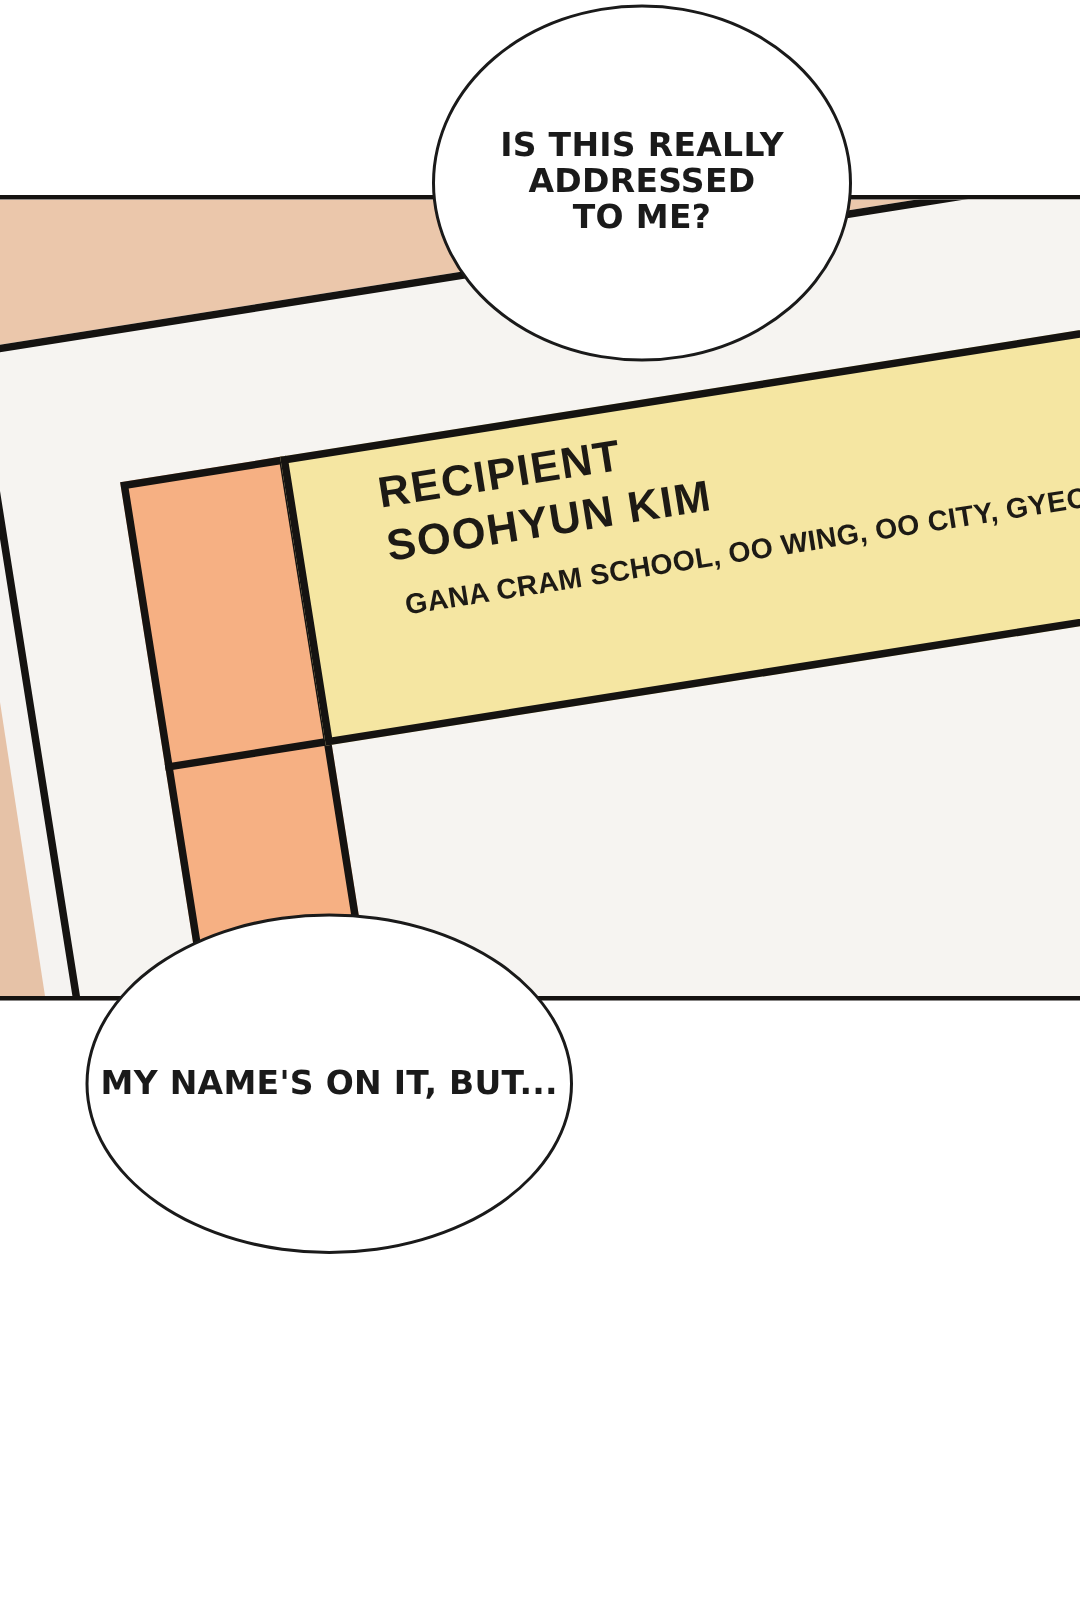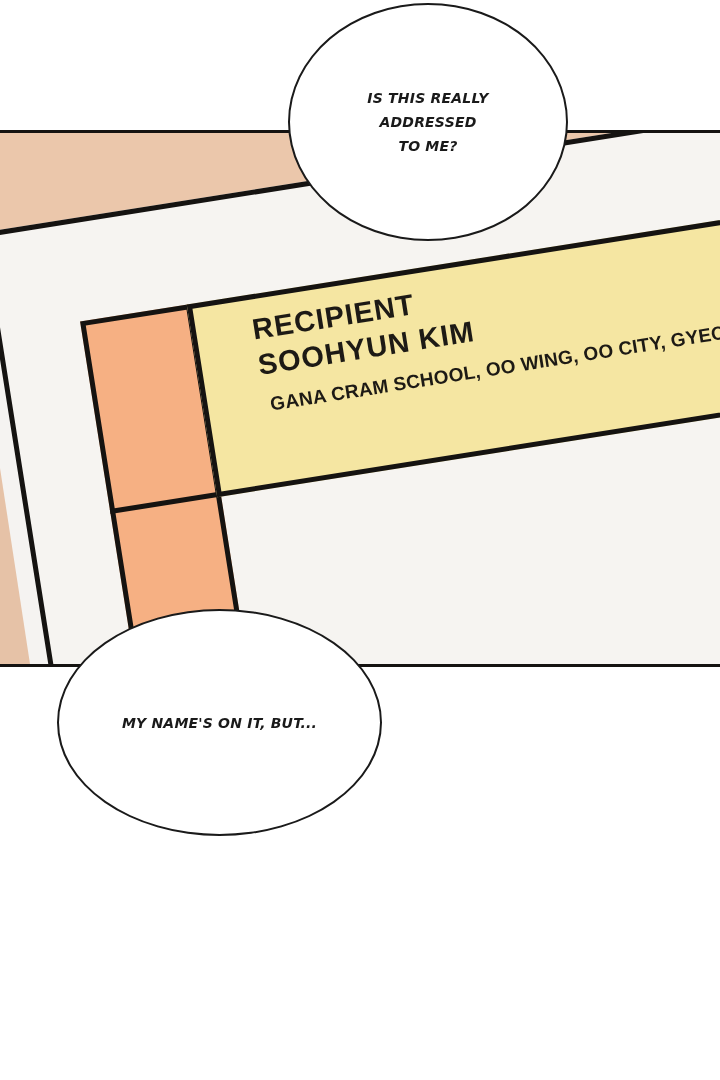--- a/index.html
+++ b/index.html
@@ -102,25 +102,24 @@
     align-items: center;
     justify-content: center;
     text-align: center;
     font-family: "DejaVu Sans", sans-serif;
     font-weight: 700;
     color: #1a1a1a;
     z-index: 5;
   }
   .bubble p {
     margin: 0;
-    font-size: 14px;
+    font-size: 22px;
     line-height: 24px;
     letter-spacing: 0.2px;
     white-space: pre-line;
-    font-style: italic;
   }
   .bubble-top {
     left: 288px; top: 3px;
     width: 276px; height: 234px;
   }
   .bubble-bottom {
     left: 57px; top: 609px;
     width: 321px; height: 223px; align-items: center;
   }
 </style>

